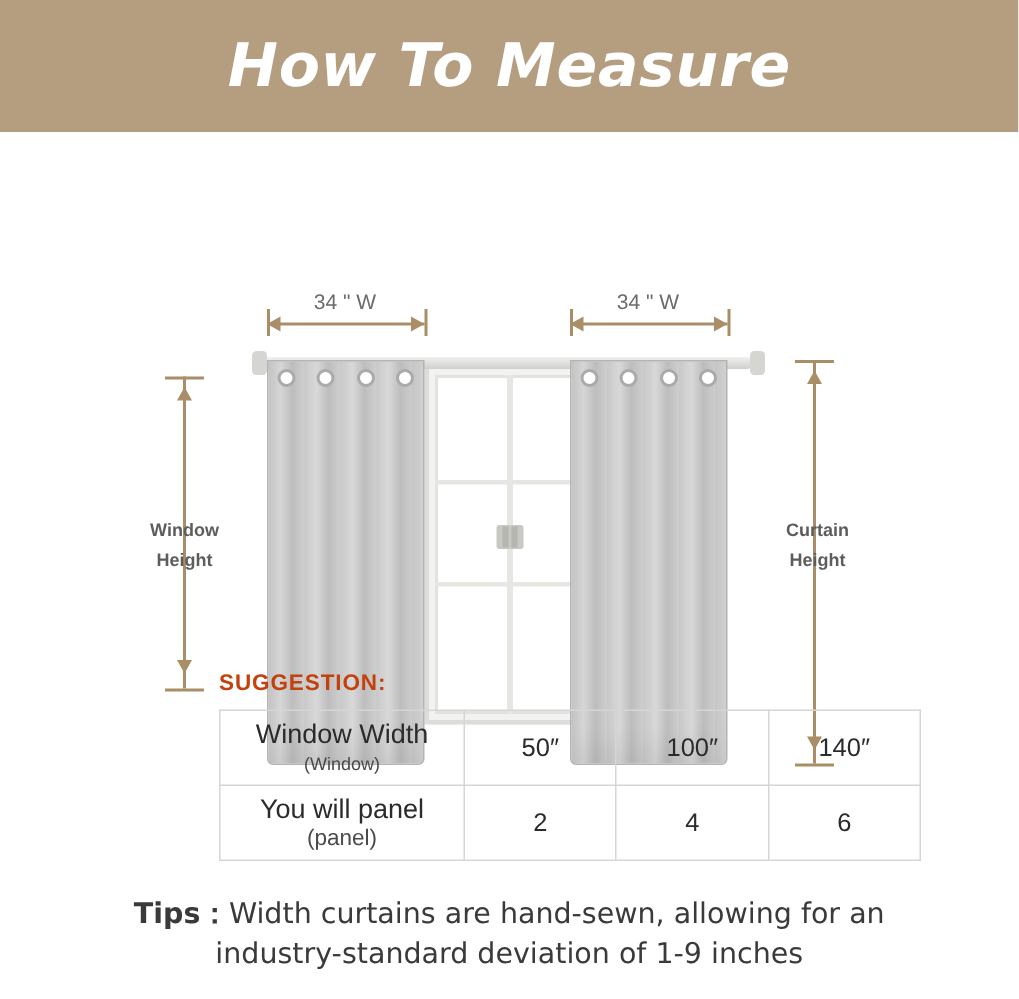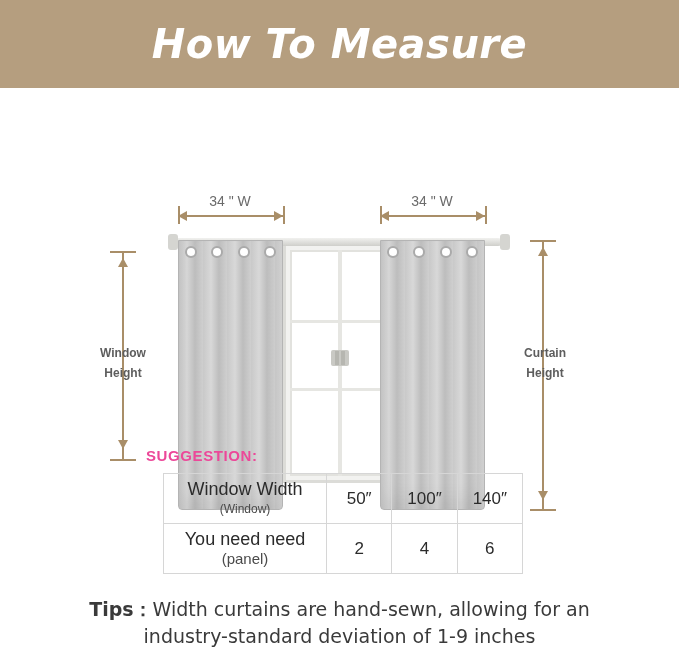--- a/index.html
+++ b/index.html
@@ -203,31 +203,30 @@
     line-height: 20px;
   }
 
   
   .suggestion-label {
     position: absolute;
     left: 146px;
     top: 447px;
     font-size: 15px;
     font-weight: bold;
-    color: #ec4899;
+    color: #c2410c;
     letter-spacing: 0.6px;
   }
   table.sugg {
     position: absolute;
     left: 146px;
     top: 473px;
-    width: 360px;
+    width: 468px;
     border-collapse: collapse;
     table-layout: fixed;
-    margin-left: 17px;
   }
   table.sugg td {
     border: 1px solid #d6d6d6;
     text-align: center;
     vertical-align: middle;
     height: 47px;
     font-size: 17px;
     color: #2b2b2b;
   }
   table.sugg td.rowhead {
@@ -342,21 +341,21 @@
       <td class="rowhead">
         <span>Window Width</span>
         <span class="sub">(Window)</span>
       </td>
       <td>50″</td>
       <td>100″</td>
       <td>140″</td>
     </tr>
     <tr>
       <td class="rowhead">
-        <span>You need need</span>
+        <span>You will panel</span>
         <span class="sub-small">(panel)</span>
       </td>
       <td>2</td>
       <td>4</td>
       <td>6</td>
     </tr>
   </tbody>
 </table>
 
 <div class="tips">

